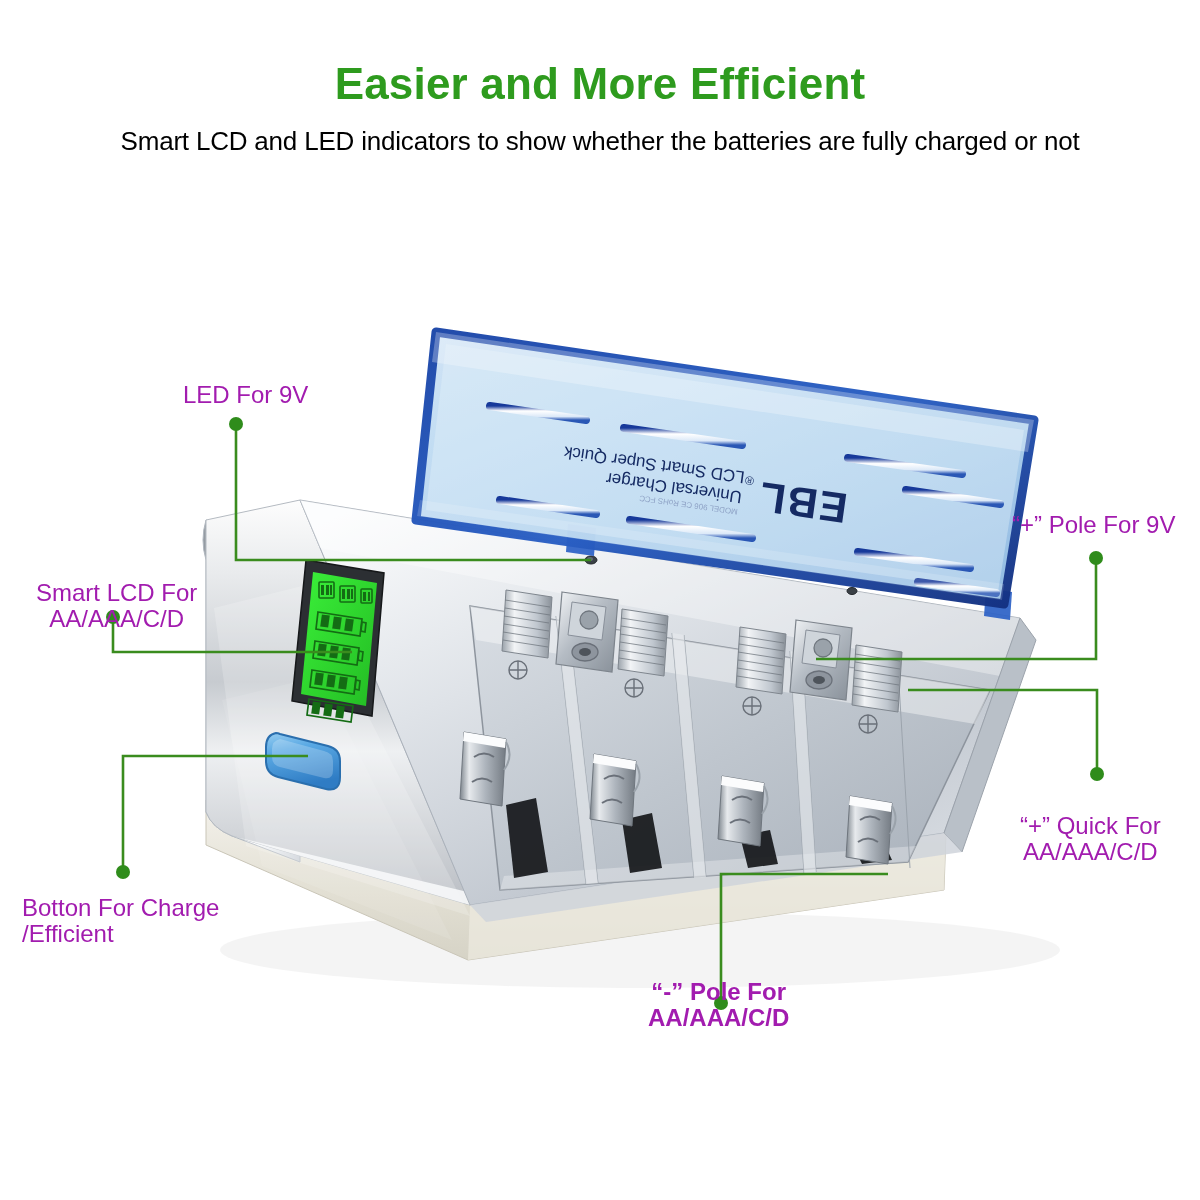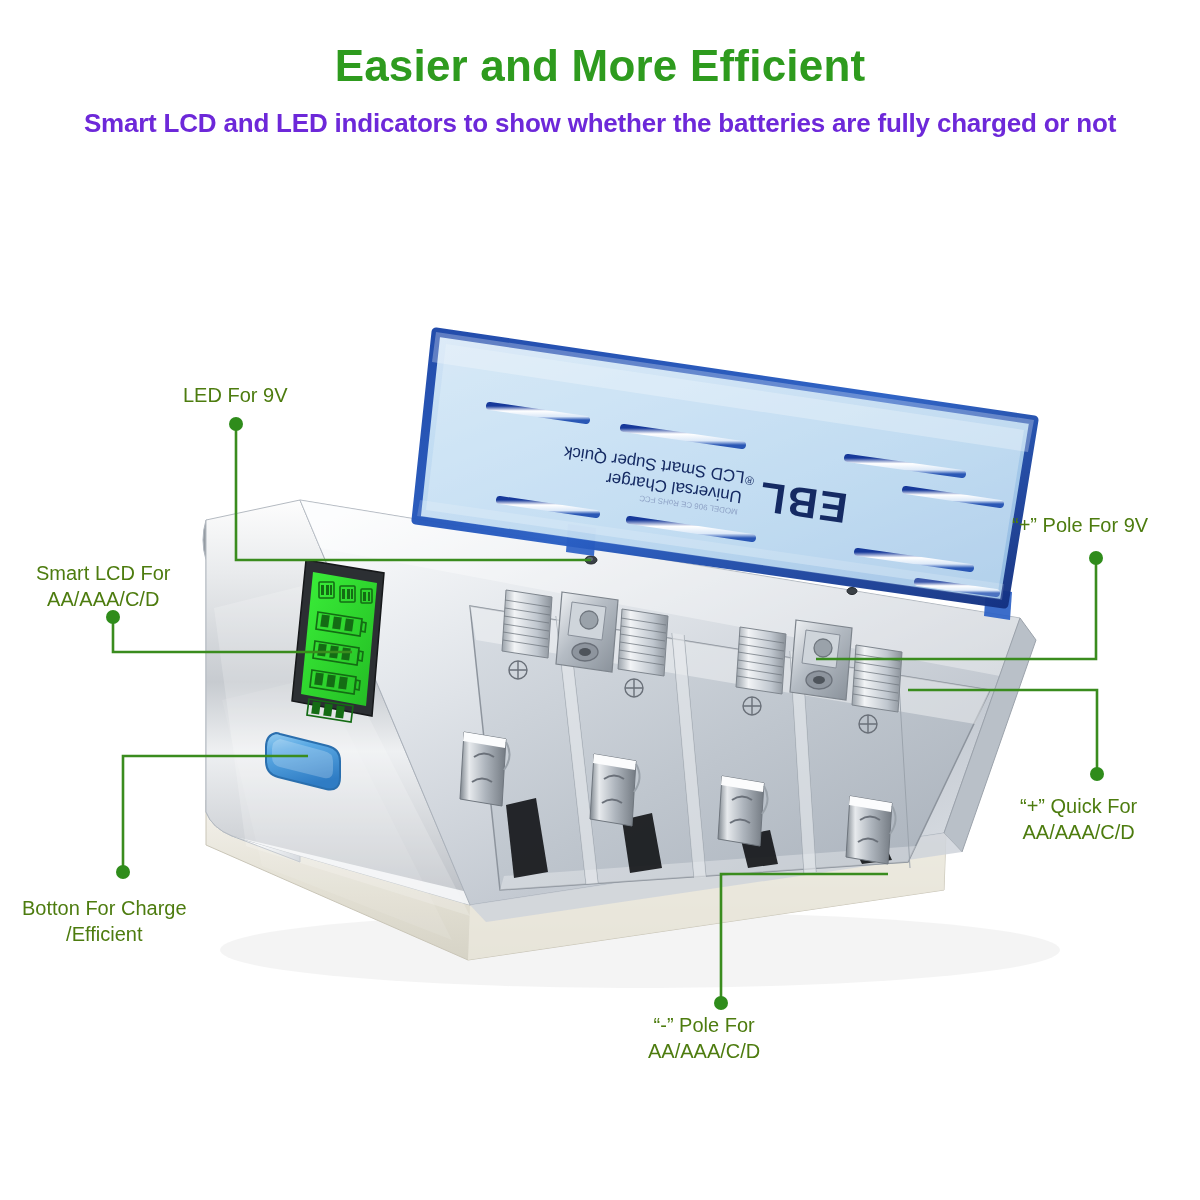--- a/index.html
+++ b/index.html
@@ -18,45 +18,45 @@
 
   
   #header {
     position: absolute;
     left: 0; top: 0;
     width: 1200px;
     text-align: center;
   }
   #headline {
     margin: 0;
-    padding-top: 44px;
+    padding-top: 62px;
     font-size: 44px;
     font-weight: bold;
     color: #2e9b1e;
     letter-spacing: 0.2px;
     line-height: 1.0;
   }
   #subhead {
     margin: 0;
     padding-top: 20px;
     font-size: 26px;
-    font-weight: bold;
-    color: #6d28d9;
+    font-weight: normal;
+    color: #000000;
     letter-spacing: -0.2px;
   }
 
   
   .callout {
     position: absolute;
-    font-size: 20px;
+    font-size: 24px;
     line-height: 26px;
-    color: #4d7c0f;
+    color: #a21caf;
     white-space: pre;
   }
-  .callout.center { text-align: center; }
+  .callout.center { text-align: center; margin-top: 20px; }
   .callout.left   { text-align: left; }
 
   
   #leaders {
     position: absolute;
     left: 0; top: 0;
     width: 1200px; height: 1200px;
     pointer-events: none;
   }
 
@@ -416,17 +416,17 @@
     <circle cx="1096" cy="558" r="7" fill="#2f8c1b"></circle>
     <path d="M1097,774 L1097,690 L908,690" fill="none" stroke="#3a8c1e" stroke-width="2.6"></path>
     <circle cx="1097" cy="774" r="7" fill="#2f8c1b"></circle>
     <path d="M721,1003 L721,874 L888,874" fill="none" stroke="#3a8c1e" stroke-width="2.6"></path>
     <circle cx="721" cy="1003" r="7" fill="#2f8c1b"></circle>
   </svg>
 
 <div id="callout-layer">
     <div class="callout left" style="left: 183px; top: 382px;"><div>LED For 9V</div></div>
     <div class="callout center" style="left: 36px; top: 560px;"><div>Smart LCD For</div><div>AA/AAA/C/D</div></div>
-    <div class="callout left" style="left: 22px; top: 895px; text-align: center;"><div>Botton For Charge</div><div>/Efficient</div></div>
+    <div class="callout left" style="left: 22px; top: 895px;"><div>Botton For Charge</div><div>/Efficient</div></div>
     <div class="callout left" style="left: 1012px; top: 512px;"><div>“+” Pole For 9V</div></div>
     <div class="callout center" style="left: 1020px; top: 793px;"><div>“+” Quick For</div><div>AA/AAA/C/D</div></div>
-    <div class="callout center" style="left: 648px; top: 1012px;"><div>“-” Pole For</div><div>AA/AAA/C/D</div></div>
+    <div class="callout center" style="left: 648px; top: 959px; font-weight: bold;"><div>“-” Pole For</div><div>AA/AAA/C/D</div></div>
   </div>
 
 </body></html>

